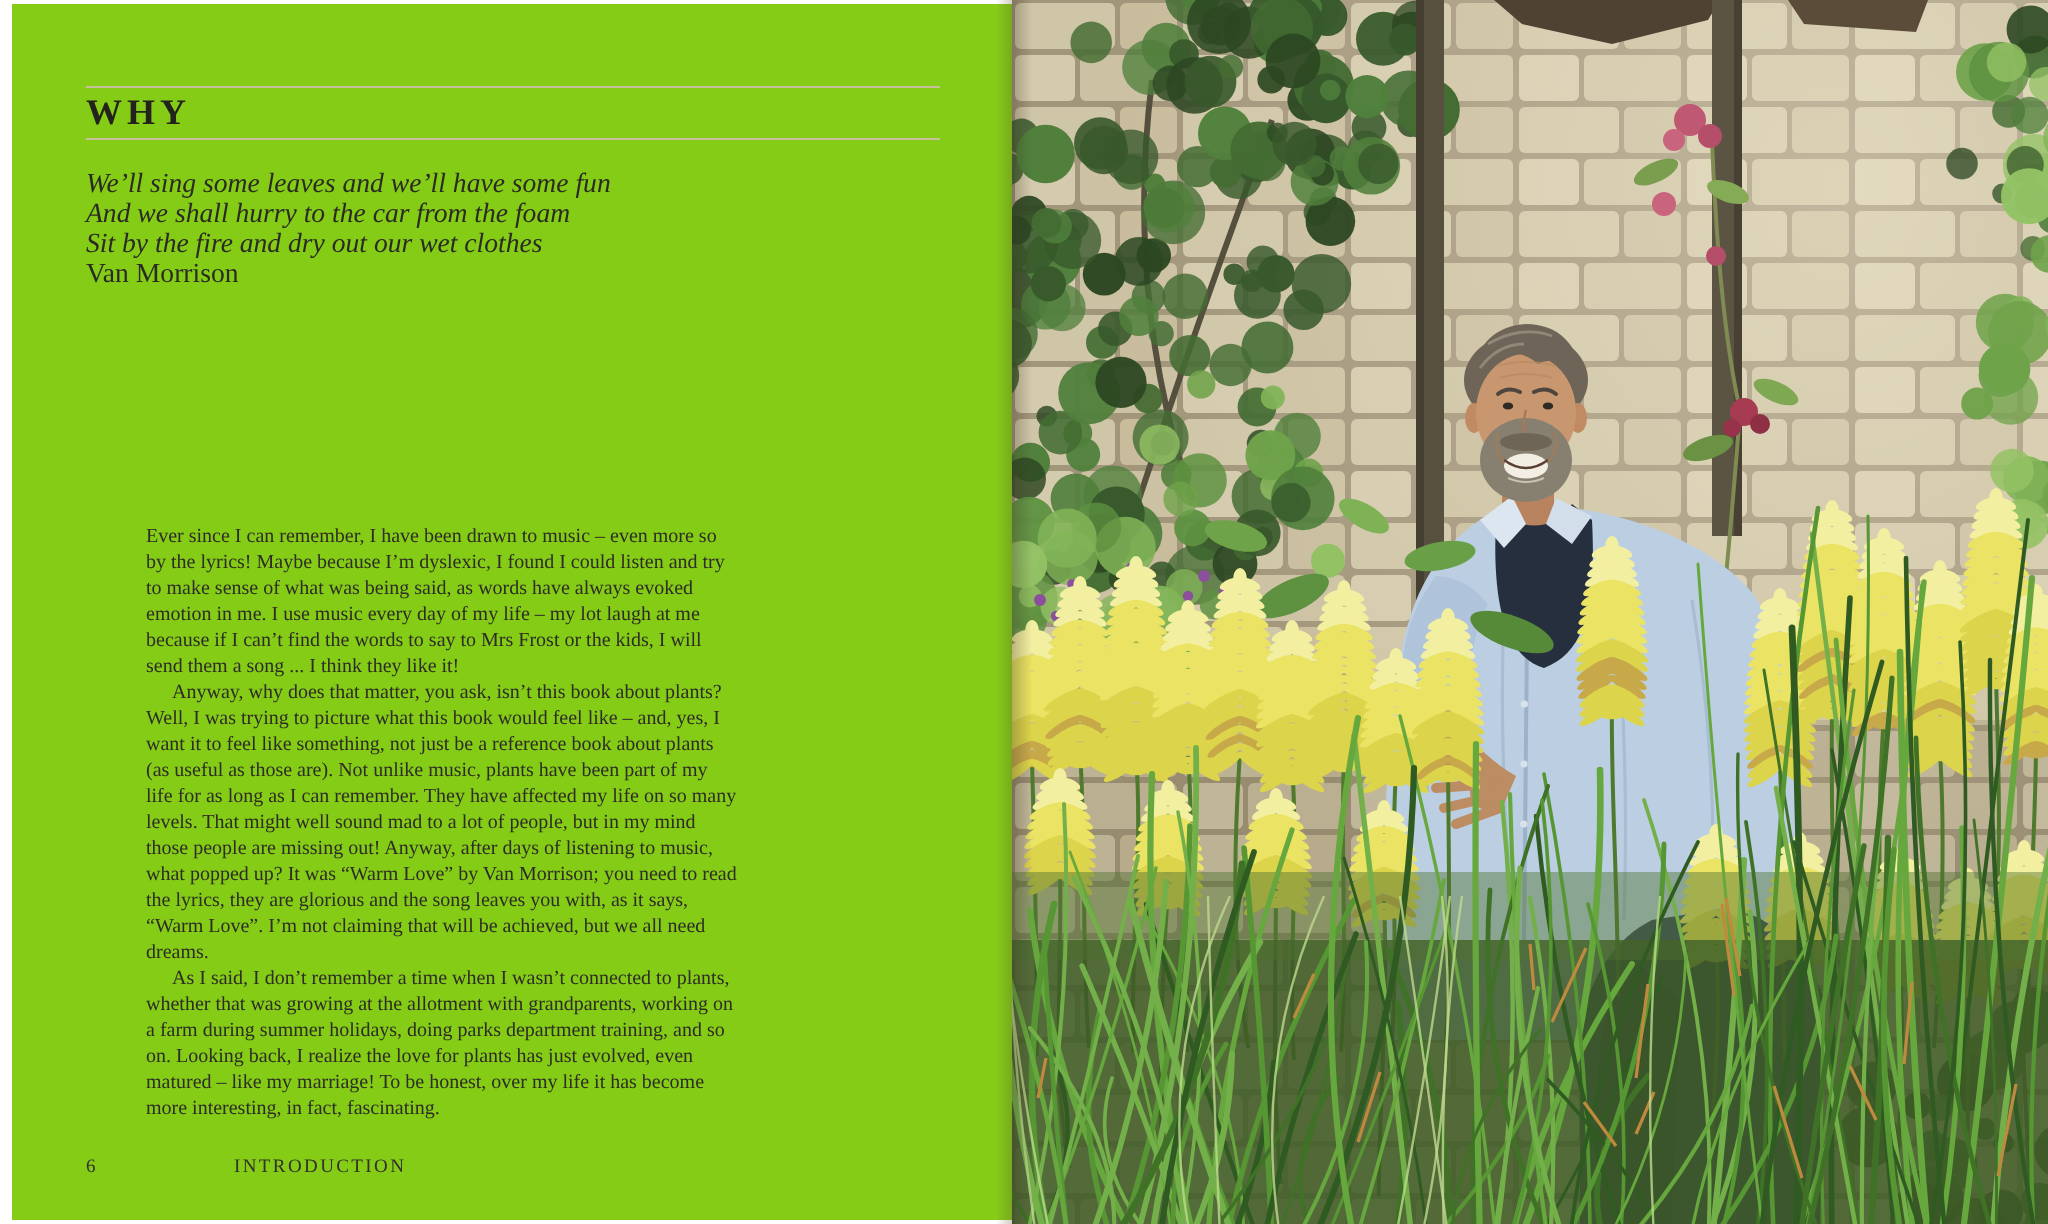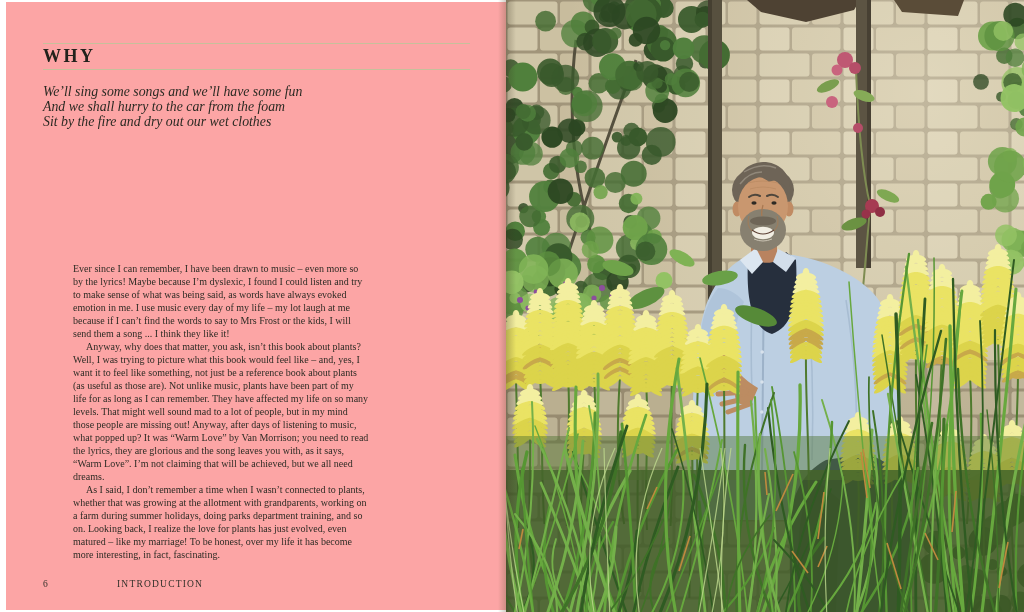--- a/index.html
+++ b/index.html
@@ -4,21 +4,21 @@
 <style>
   html,body{margin:0;padding:0;}
   body{
     width:1024px;height:612px;background:#ffffff;position:relative;overflow:hidden;
     font-family:"Liberation Serif", serif;
   }
   .spread{position:absolute;inset:0;}
   
   .page-left{
     position:absolute;left:6px;top:2px;width:500px;height:608px;
-    background:#fca5a5;
+    background:#84cc16;
   }
   .rule{position:absolute;left:37px;width:427px;height:1px;background:#C6C09B;}
   .rule-top{top:41px;}
   .rule-bottom{top:67px;}
   .title{
     position:absolute;left:37px;top:44px;margin:0;
     font-size:18px;font-weight:bold;letter-spacing:2.5px;color:#23221C;
   }
   .quote{
     position:absolute;left:37px;top:83px;width:420px;
@@ -49,23 +49,24 @@
 <body>
 
 <div class="spread">
 
   <div class="page page-left">
     <div class="rule rule-top"></div>
     <h1 class="title">WHY</h1>
     <div class="rule rule-bottom"></div>
 
     <div class="quote">
-      <div class="qline">We’ll sing some songs and we’ll have some fun</div>
+      <div class="qline">We’ll sing some leaves and we’ll have some fun</div>
       <div class="qline">And we shall hurry to the car from the foam</div>
       <div class="qline">Sit by the fire and dry out our wet clothes</div>
+      <div class="attribution">Van Morrison</div>
     </div>
 
     <div class="body-text">
       <p>Ever since I can remember, I have been drawn to music – even more so by the lyrics! Maybe because I’m dyslexic, I found I could listen and try to make sense of what was being said, as words have always evoked emotion in me. I use music every day of my life – my lot laugh at me because if I can’t find the words to say to Mrs Frost or the kids, I will send them a song ... I think they like it!</p>
       <p class="indent">Anyway, why does that matter, you ask, isn’t this book about plants? Well, I was trying to picture what this book would feel like – and, yes, I want it to feel like something, not just be a reference book about plants (as useful as those are). Not unlike music, plants have been part of my life for as long as I can remember. They have affected my life on so many levels. That might well sound mad to a lot of people, but in my mind those people are missing out! Anyway, after days of listening to music, what popped up? It was “Warm Love” by Van Morrison; you need to read the lyrics, they are glorious and the song leaves you with, as it says, “Warm Love”. I’m not claiming that will be achieved, but we all need dreams.</p>
       <p class="indent">As I said, I don’t remember a time when I wasn’t connected to plants, whether that was growing at the allotment with grandparents, working on a farm during summer holidays, doing parks department training, and so on. Looking back, I realize the love for plants has just evolved, even matured – like my marriage! To be honest, over my life it has become more interesting, in fact, fascinating.</p>
     </div>
 
     <div class="footer">
       <span class="pagenum">6</span>

